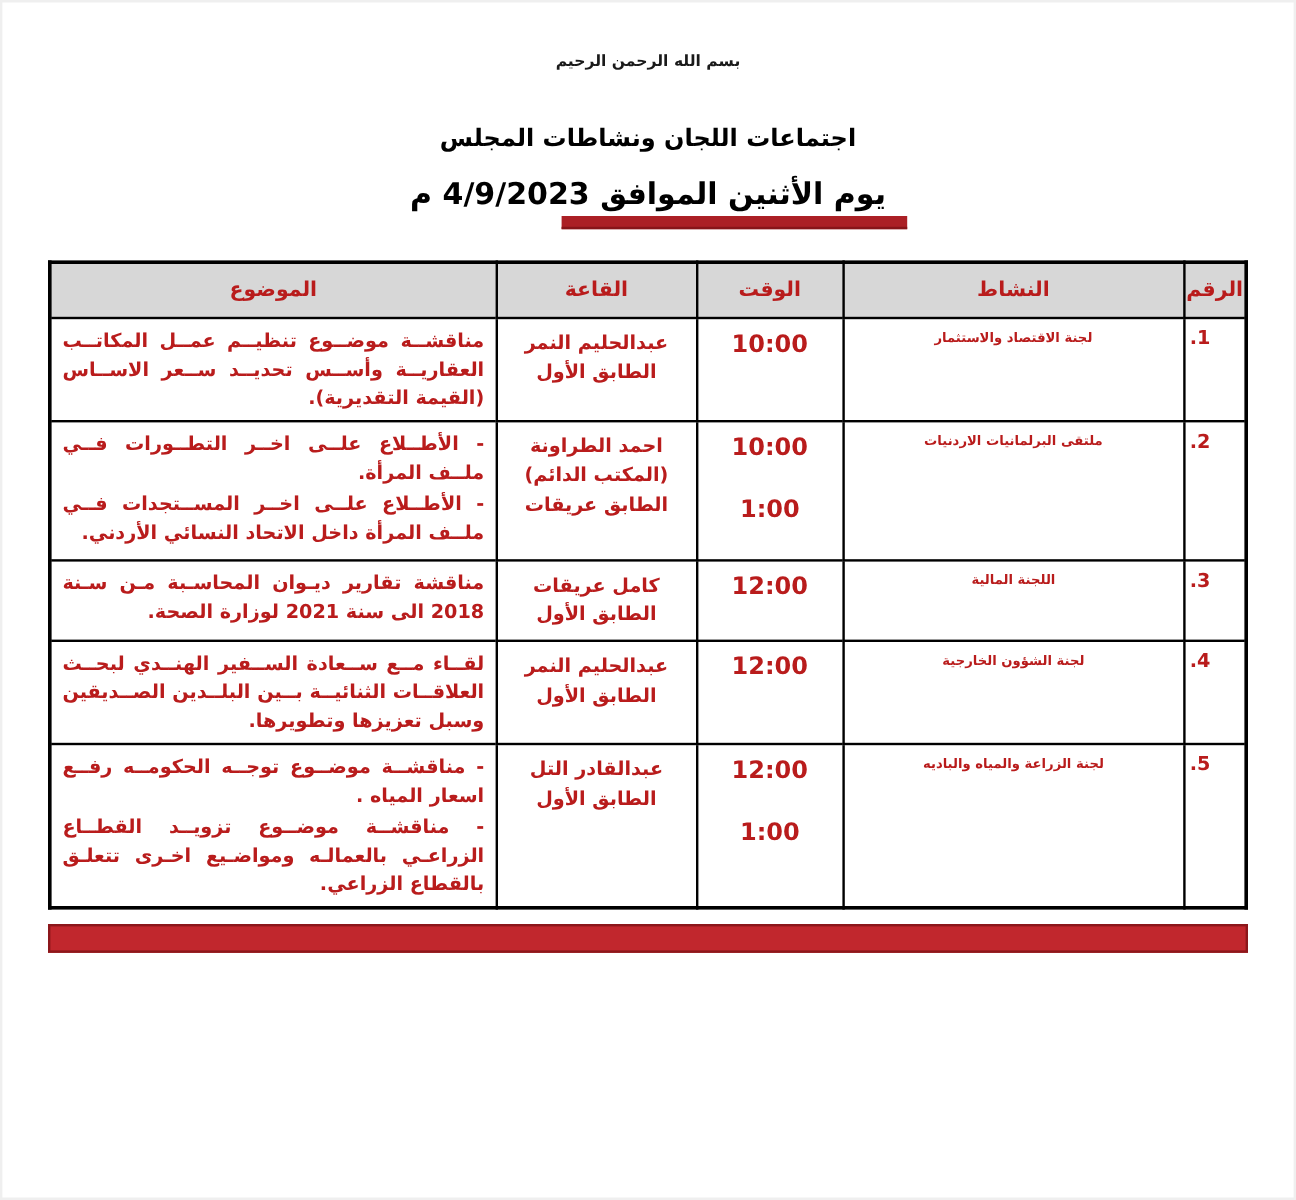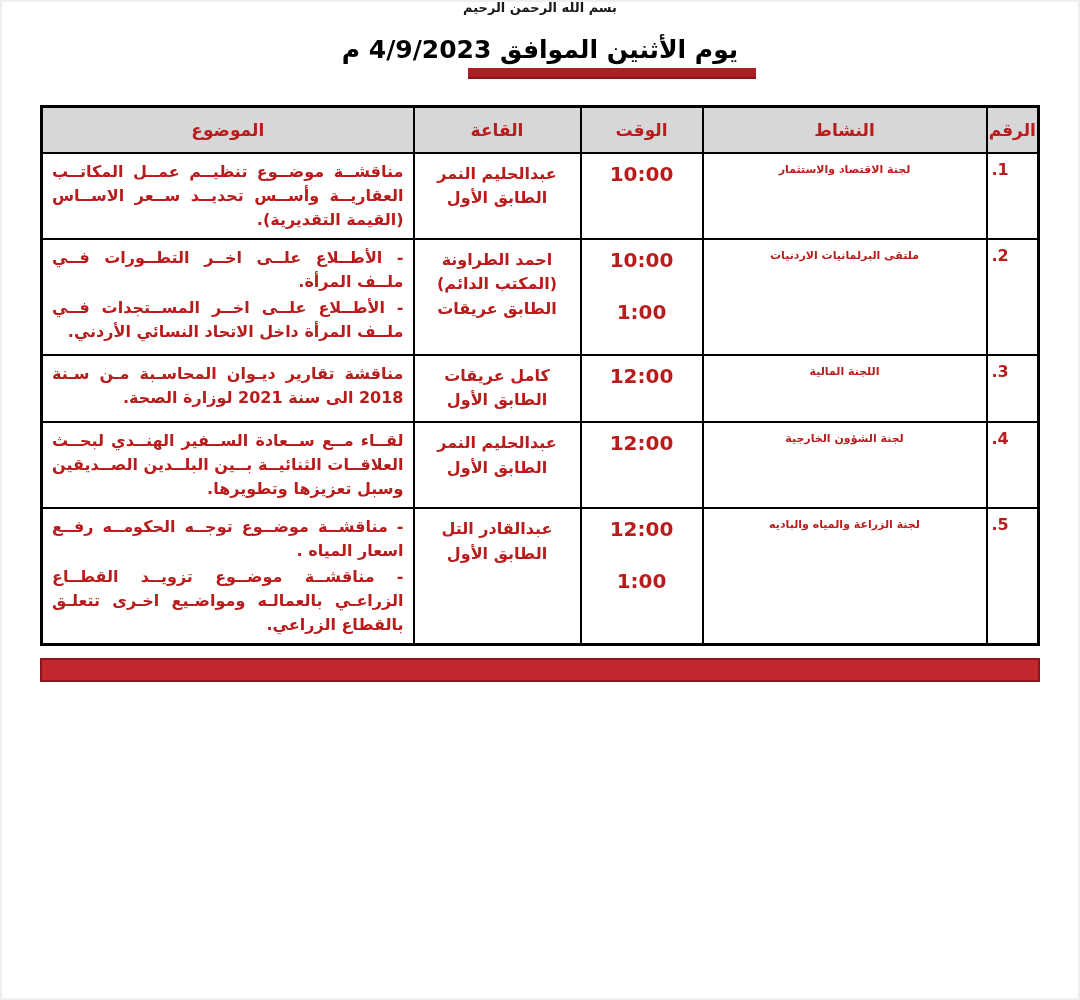--- a/index.html
+++ b/index.html
@@ -4,20 +4,21 @@
 <style>
   html, body { margin: 0; padding: 0; background: #ffffff; }
   .page {
     width: 1080px;
     height: 1000px;
     background: #ffffff;
     font-family: "DejaVu Sans", sans-serif;
     direction: rtl;
     overflow: hidden;
     box-sizing: border-box;
+    padding-top: 44px;
     box-shadow: inset 0 0 0 2px #efefef;
   }
   .center { text-align: center; }
 
   .bismillah {
     font-size: 13px;
     font-weight: bold;
     color: #1a1a1a;
   }
 
@@ -128,20 +129,21 @@
   }
 </style>
 </head>
 <body>
 
 <div class="page">
 
   <div class="center bismillah">بسم الله الرحمن الرحيم</div>
 
 
+  <div class="center section-title">اجتماعات اللجان ونشاطات المجلس</div>
 
   <div class="center date-line">يوم الأثنين الموافق 4/9/2023 م</div>
   <div class="date-underline"></div>
 
   <table class="schedule">
     <colgroup>
       <col style="width:52px">
       <col style="width:284px">
       <col style="width:122px">
       <col style="width:167px">

